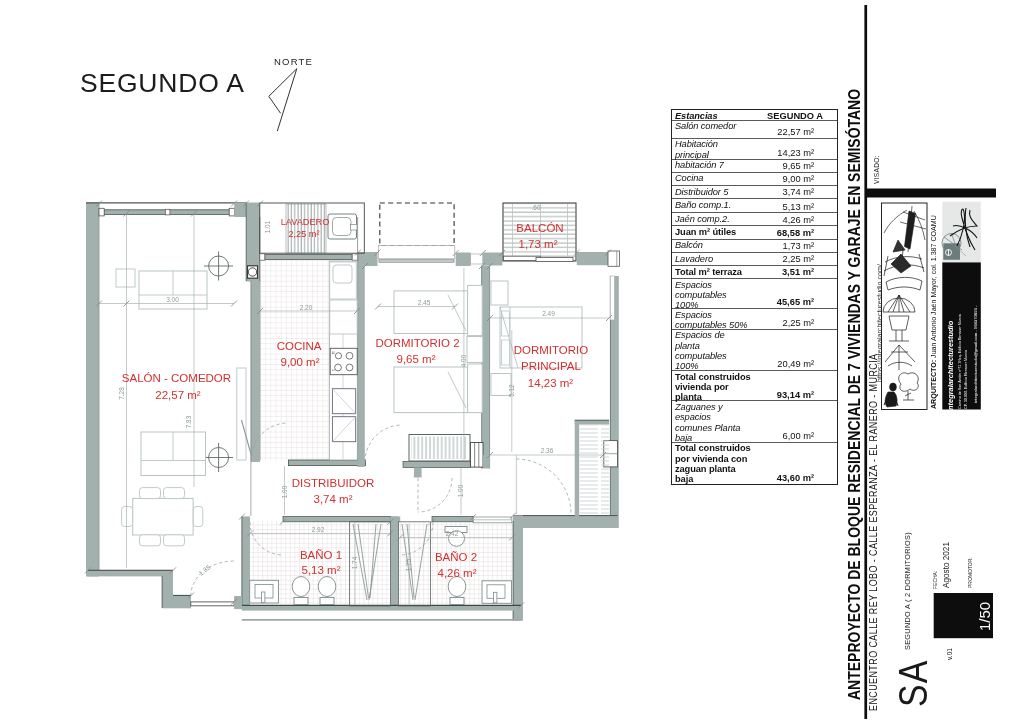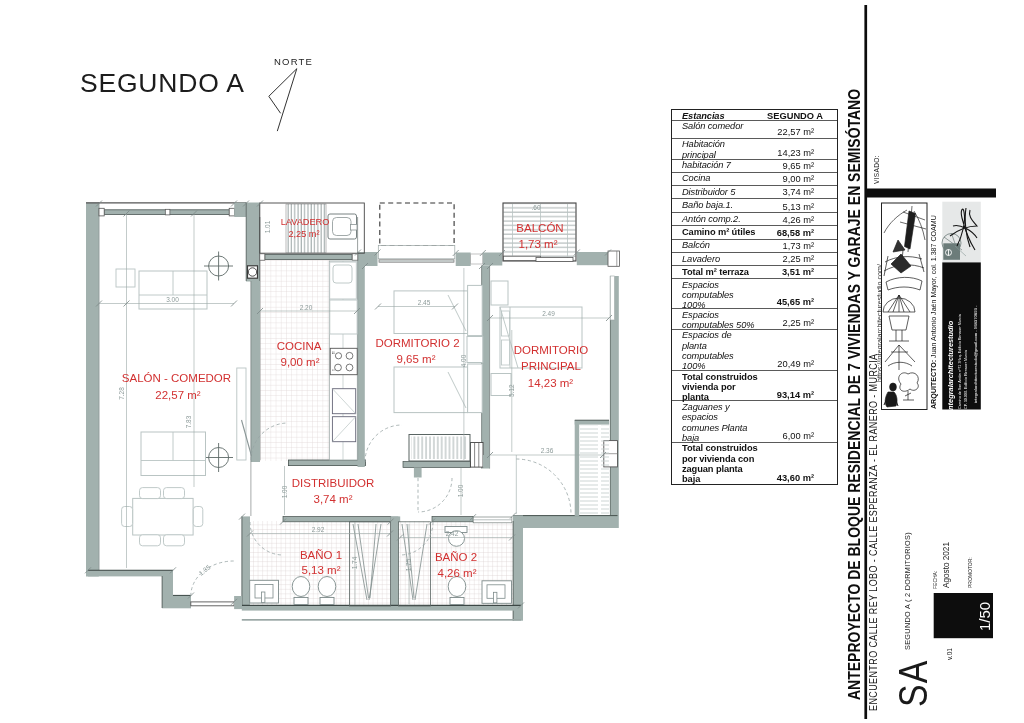--- a/index.html
+++ b/index.html
@@ -2,21 +2,21 @@
 <html><head><meta charset="utf-8">
 <style>
 html,body{margin:0;padding:0;background:#fff}
 #page{position:relative;width:1024px;height:723px;background:#fff;overflow:hidden;font-family:"Liberation Sans",sans-serif}
 svg{position:absolute;left:0;top:0}
 .red{fill:#d23030;font-size:11.5px;text-anchor:middle;font-family:"Liberation Sans",sans-serif}
 .dim{fill:#8c9a99;font-size:6.5px;text-anchor:middle;font-family:"Liberation Sans",sans-serif}
 #tbl{position:absolute;left:671px;top:109px;width:167px;border:1.3px solid #222;box-sizing:border-box;font-size:9.3px;color:#111}
 .tr{position:relative;border-bottom:0.75px solid #5a5a5a;box-sizing:border-box}
 .tr:last-child{border-bottom:none}
-.tl{position:absolute;left:10px;top:0.8px;font-style:italic;line-height:10.35px;letter-spacing:-0.1px}
+.tl{position:absolute;left:3px;top:0.8px;font-style:italic;line-height:10.35px;letter-spacing:-0.1px}
 .tv{position:absolute;right:23px;bottom:0.6px;font-style:normal}
 .b{font-weight:bold;font-style:normal}
 </style></head><body>
 <div id="page">
 <svg width="1024" height="723" viewBox="0 0 1024 723">
 <defs>
 <pattern id="ktile" width="5.2" height="5.2" patternUnits="userSpaceOnUse">
  <path d="M5.2 0H0V5.2" fill="none" stroke="#e1d7d7" stroke-width="0.75"></path>
 </pattern>
 <pattern id="btile" width="4.6" height="4.6" patternUnits="userSpaceOnUse">
@@ -531,29 +531,29 @@
       </div>
 <div class="tr" style="height:13.2px">
         <span class="tl">Cocina</span>
         <span class="tv">9,00 m²</span>
       </div>
 <div class="tr" style="height:13.1px">
         <span class="tl">Distribuidor 5</span>
         <span class="tv">3,74 m²</span>
       </div>
 <div class="tr" style="height:14.5px">
-        <span class="tl">Baño baja.1.</span>
+        <span class="tl">Baño comp.1.</span>
         <span class="tv">5,13 m²</span>
       </div>
 <div class="tr" style="height:13.1px">
-        <span class="tl">Antón comp.2.</span>
+        <span class="tl">Jaén comp.2.</span>
         <span class="tv">4,26 m²</span>
       </div>
 <div class="tr" style="height:13.1px">
-        <span class="tl b">Camino m² útiles</span>
+        <span class="tl b">Juan m² útiles</span>
         <span class="tv b">68,58 m²</span>
       </div>
 <div class="tr" style="height:13.2px">
         <span class="tl">Balcón</span>
         <span class="tv">1,73 m²</span>
       </div>
 <div class="tr" style="height:13.1px">
         <span class="tl">Lavadero</span>
         <span class="tv">2,25 m²</span>
       </div>

